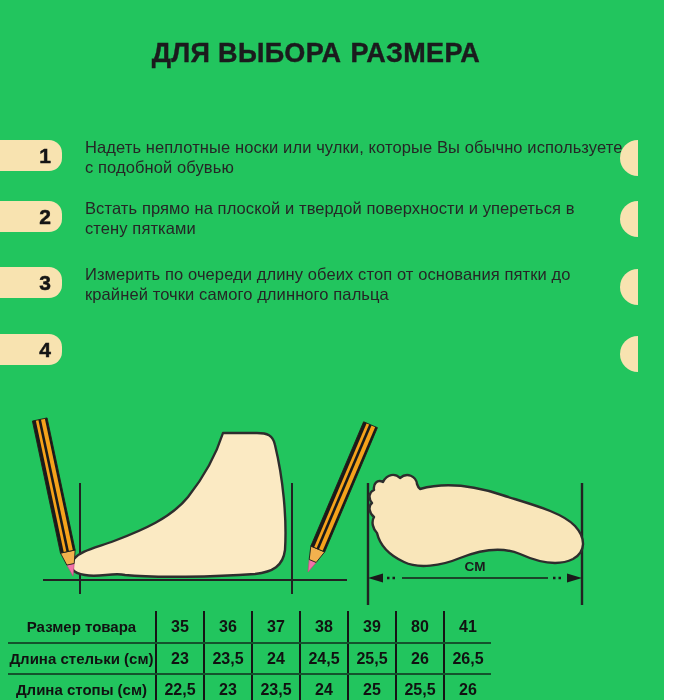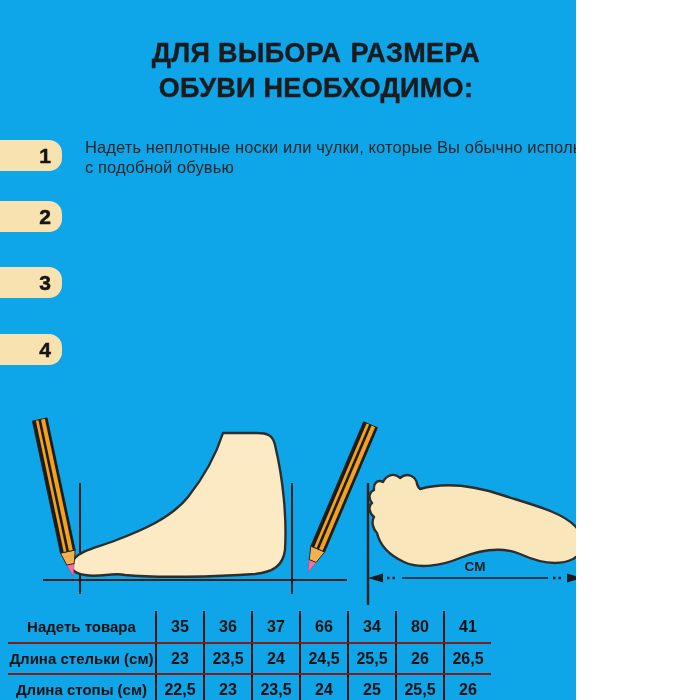--- a/index.html
+++ b/index.html
@@ -1,17 +1,17 @@
 <!DOCTYPE html>
 <html><head>
 <meta charset="utf-8">
 <style>
   html,body{margin:0;padding:0;background:#ffffff;}
   .page{
-    position:relative;width:576px;height:700px;background:#0ea5e9;overflow:hidden;
+    position:relative;width:664px;height:700px;background:#22c55e;overflow:hidden;
     font-family:"Liberation Sans",sans-serif;color:#1c1c1e;
   }
   
   .title{
     position:absolute;left:0;top:36px;width:632px;text-align:center;
     font-weight:bold;font-size:27px;line-height:35px;color:#1b1b1d;
     letter-spacing:.3px;-webkit-text-stroke:.4px #1b1b1d;
   }
   .title-line1{display:flex;justify-content:center;gap:9px;}
   .title-highlight{-webkit-text-stroke:1.1px #111113;}
@@ -34,52 +34,55 @@
     border-top-left-radius:18px 18px;border-bottom-left-radius:18px 18px;
   }
   .step1{top:138px}.step2{top:199px}.step3{top:265px}.step4{top:332px}
   .dot1{top:140px}.dot2{top:201px}.dot3{top:269px}.dot4{top:336px}
   
   .illu-left{position:absolute;left:15px;top:400px;}
   .illu-right{position:absolute;left:360px;top:400px;}
   
   .size-table{position:absolute;left:8px;top:611px;}
   .t-row{display:grid;grid-template-columns:147px repeat(7,48px);}
-  .t-row + .t-row{border-top:2px solid #7f1d1d;}
+  .t-row + .t-row{border-top:2px solid #14532d;}
   .t-cell{
     height:29px;display:flex;align-items:center;justify-content:center;
     font-weight:bold;font-size:16px;color:#111;
   }
   .t-row-header .t-cell{height:31px;}
   .t-cell + .t-cell{border-left:2px solid #151515;}
   .t-cell.label{font-size:15px;}
 </style>
 </head>
 <body>
 
 <div class="page">
 
   <div class="title">
     <div class="title-line1">
       <span>ДЛЯ ВЫБОРА</span>
       <span>РАЗМЕРА</span>
     </div>
-    <div>ОБУВИ НЕОБХОДИМО:</div>
   </div>
 
   <div class="step step1">
     <div class="step-badge">1</div>
     <div class="step-text">Надеть неплотные носки или чулки, которые Вы обычно используете
 с подобной обувью</div>
   </div>
   <div class="step step2">
     <div class="step-badge">2</div>
+    <div class="step-text">Встать прямо на плоской и твердой поверхности и упереться в
+стену пятками</div>
   </div>
   <div class="step step3">
     <div class="step-badge">3</div>
+    <div class="step-text">Измерить по очереди длину обеих стоп от основания пятки до
+крайней точки самого длинного пальца</div>
   </div>
   <div class="step step4">
     <div class="step-badge">4</div>
   </div>
 
   <div class="half-dot dot1"></div>
   <div class="half-dot dot2"></div>
   <div class="half-dot dot3"></div>
   <div class="half-dot dot4"></div>
 
@@ -145,26 +148,26 @@
       <polygon points="222,178 207,173.6 207,182.4" fill="#1a1a1a" stroke="none"></polygon>
       <line x1="27" y1="178" x2="37" y2="178" stroke-width="2.6" stroke-dasharray="2.5 3"></line>
       <line x1="42" y1="178" x2="188" y2="178" stroke-width="1.3"></line>
       <line x1="193" y1="178" x2="203" y2="178" stroke-width="2.6" stroke-dasharray="2.5 3"></line>
     </g>
     <text x="115" y="171" text-anchor="middle" font-family="Liberation Sans, sans-serif" font-size="13.5" font-weight="bold" fill="#1b1b1d">СМ</text>
   </svg>
 
   <div class="size-table">
     <div class="t-row t-row-header">
-      <div class="t-cell label">Надеть товара</div>
+      <div class="t-cell label">Размер товара</div>
       <div class="t-cell">35</div>
       <div class="t-cell">36</div>
       <div class="t-cell">37</div>
-      <div class="t-cell">66</div>
-      <div class="t-cell">34</div>
+      <div class="t-cell">38</div>
+      <div class="t-cell">39</div>
       <div class="t-cell">80</div>
       <div class="t-cell">41</div>
     </div>
     <div class="t-row">
       <div class="t-cell label">Длина стельки (см)</div>
       <div class="t-cell">23</div>
       <div class="t-cell">23,5</div>
       <div class="t-cell">24</div>
       <div class="t-cell">24,5</div>
       <div class="t-cell">25,5</div>

